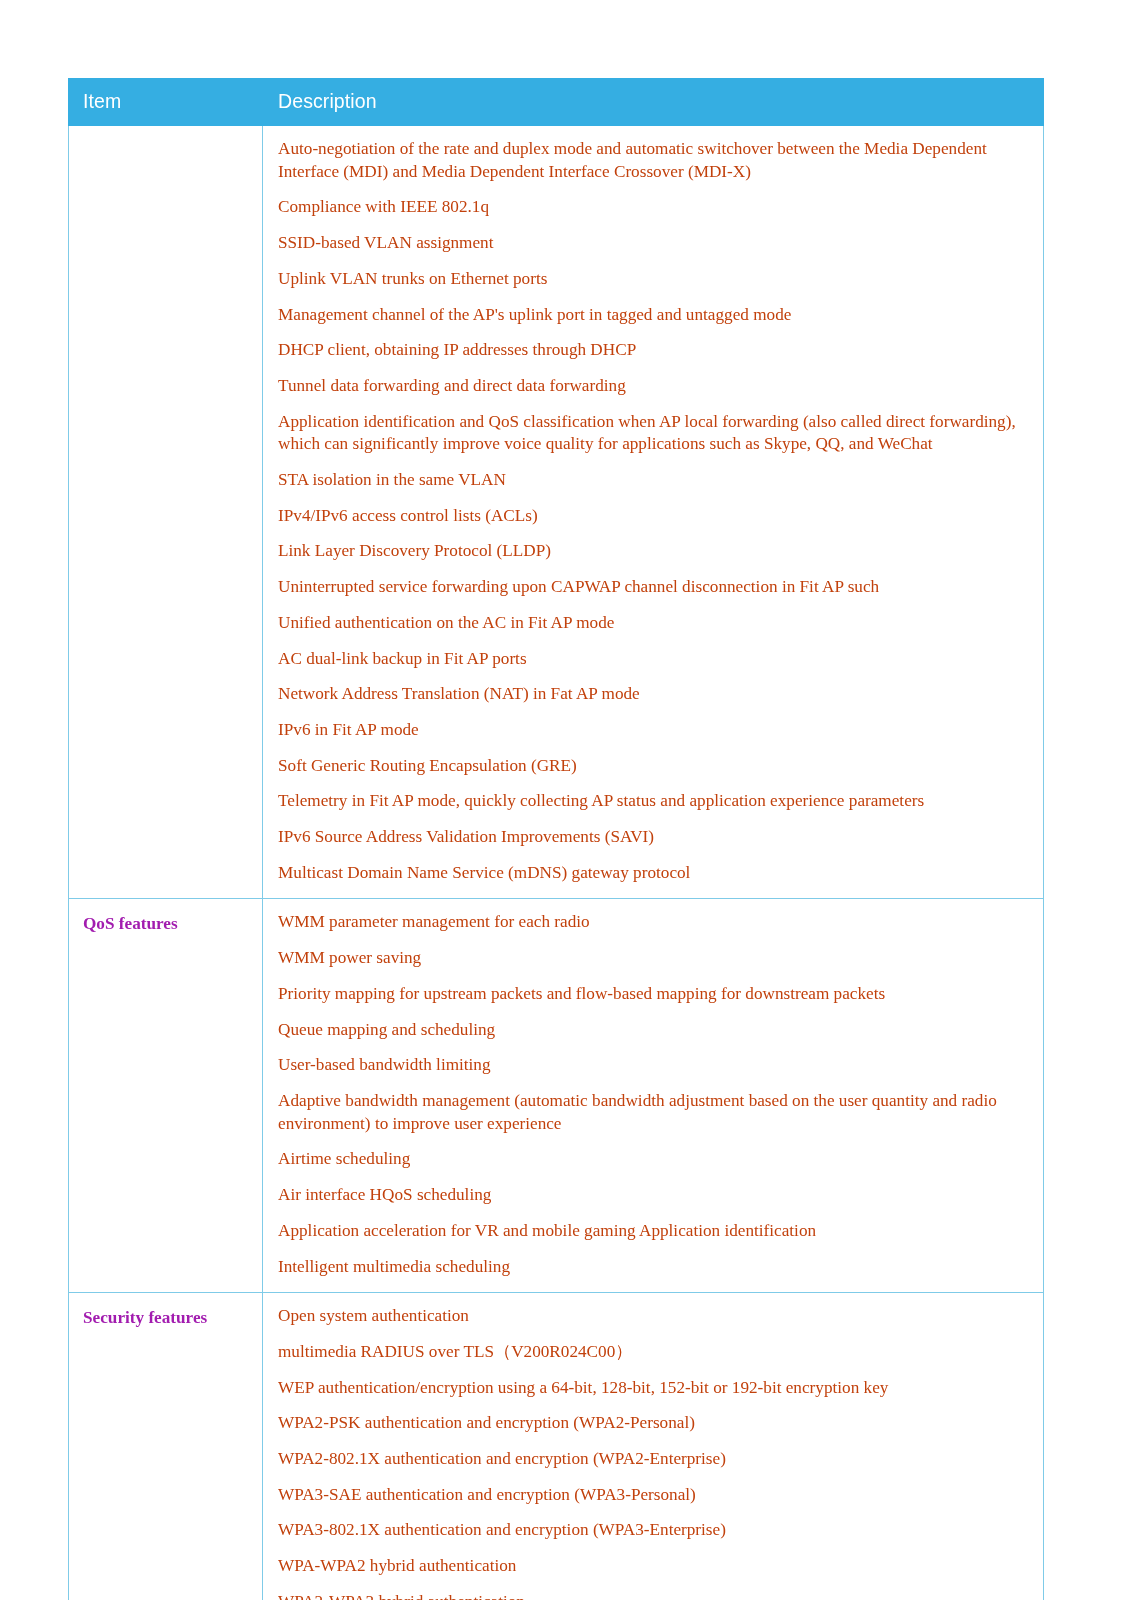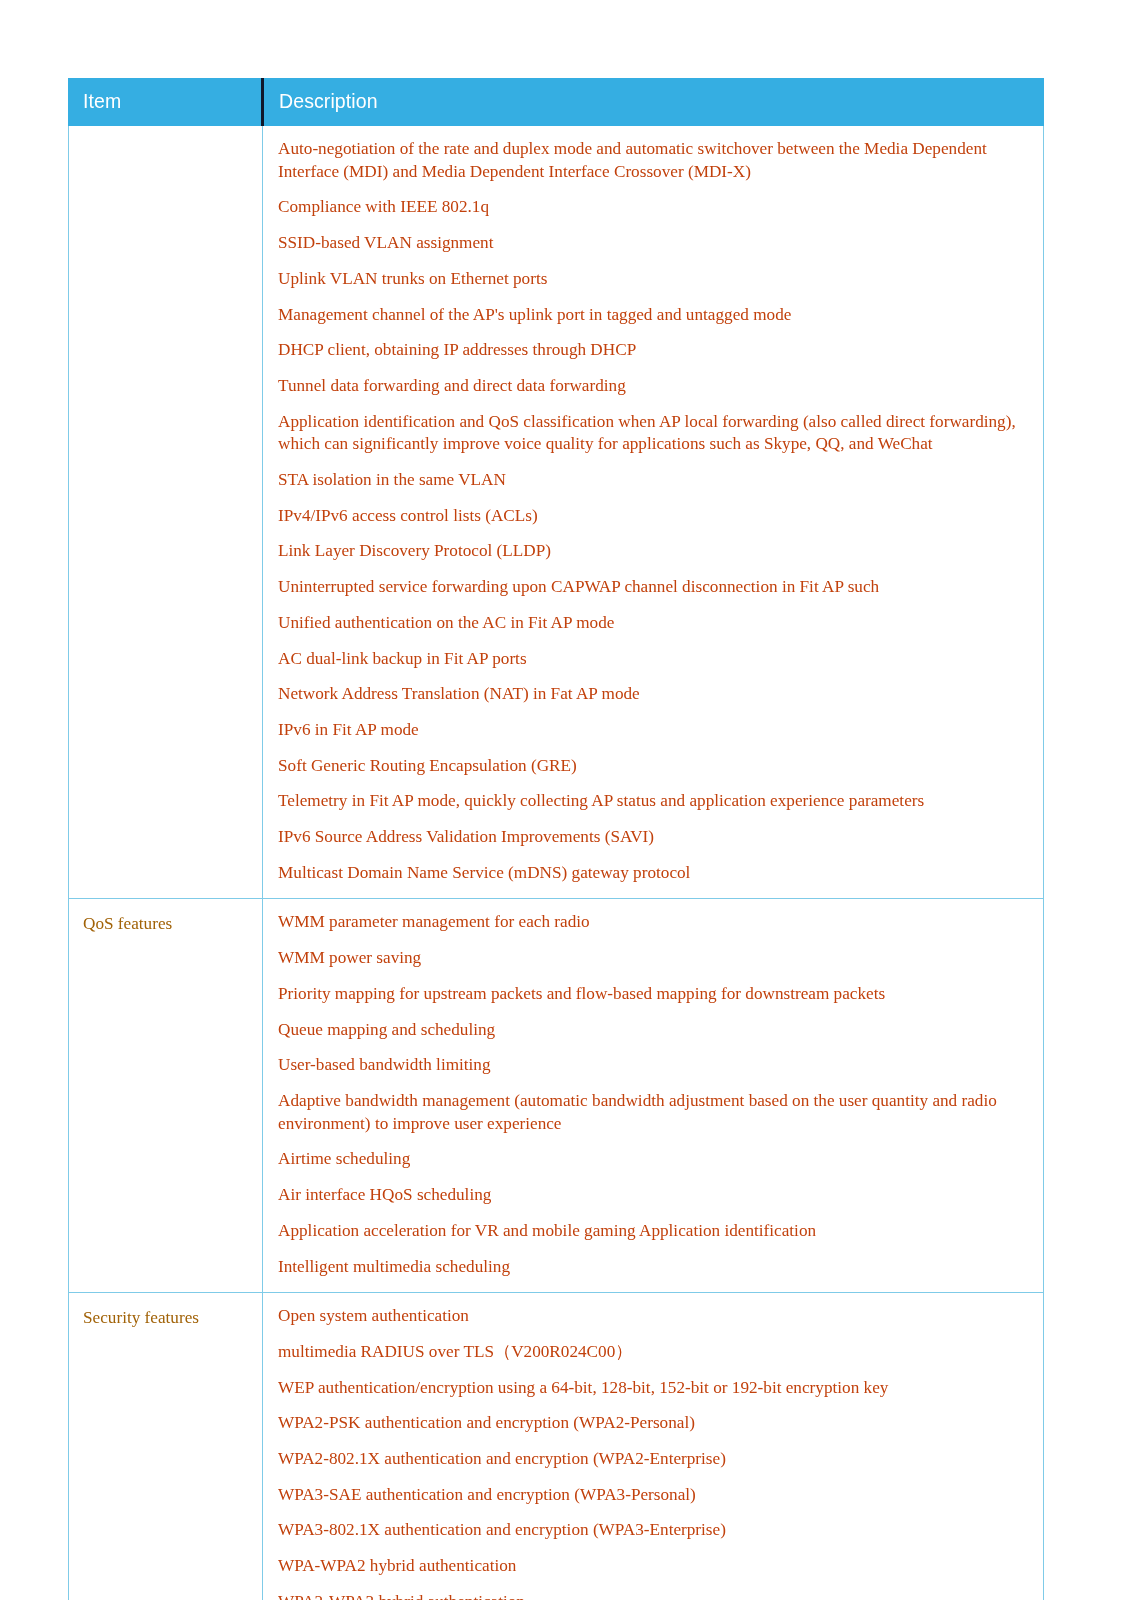--- a/index.html
+++ b/index.html
@@ -39,34 +39,35 @@
     font-weight: normal;
     font-size: 19.5px;
     text-align: left;
     padding: 11px 0 12px 14px;
     border: 1px solid #35aee2;
     letter-spacing: 0.1px;
   }
 
   .spec-table thead th.th-desc {
     padding-left: 15px;
-    border-left: 3px solid #0f172a;
+    border-left: 1px solid #0f172a;
   }
 
   .spec-table tbody td {
     border: 1px solid #7fcbe8;
     vertical-align: top;
     font-size: 17.2px;
     line-height: 1.32;
     color: #c2410c;
   }
 
   .spec-table tbody td.cell-item {
     padding: 14px 8px 14px 14px;
-    color: #a16207;
+    color: #a21caf;
+    font-weight: bold;
   }
 
   .spec-table tbody td.cell-desc {
     padding: 12px 16px 12px 15px;
   }
 
   .desc-line {
     margin: 0 0 13px 0;
     text-align: left;
   }

